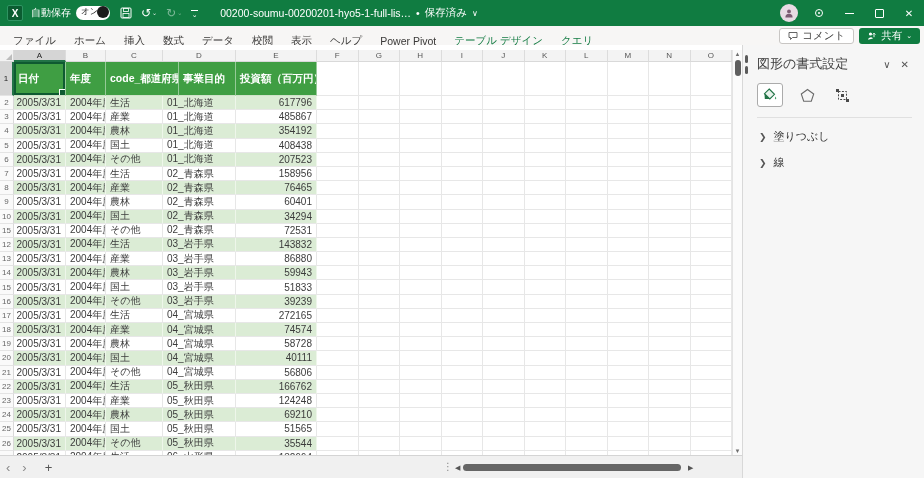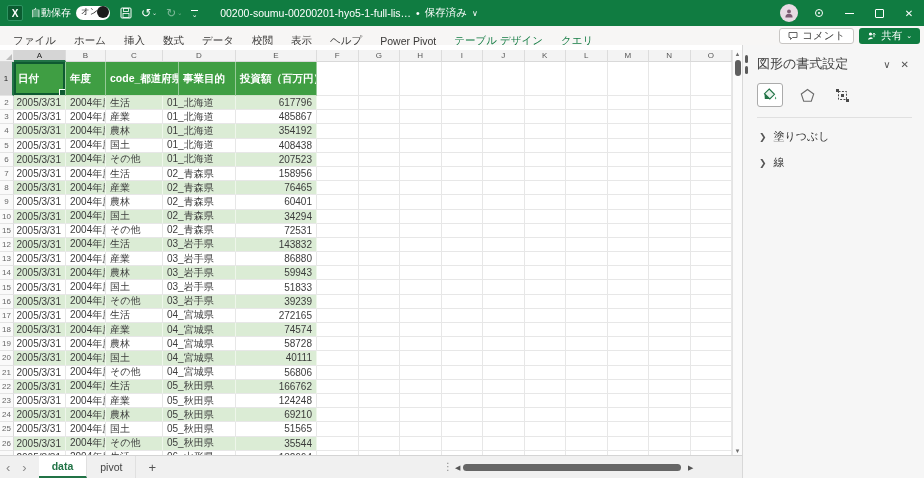--- a/index.html
+++ b/index.html
@@ -697,24 +697,20 @@
     <span class="arr">▲</span>
     <div class="thumb"></div>
     <div class="spacer"></div>
     <span class="arr">▼</span>
   </div>
 </div>
 
 <div class="sheetbar">
   <span class="snav">‹</span>
   <span class="snav">›</span>
-  <div class="stabs" id="sheet-tabs">
-      <div class="stab active">data</div>
-      <div class="stab">pivot</div>
-    </div>
   <span class="addsheet">+</span>
   <span class="hsplit">⋮</span>
   <span class="hs-arr" style="left:455px">◀</span>
   <div class="hthumb"></div>
   <span class="hs-arr" style="left:688px">▶</span>
 </div>
 
 <div class="panel">
   <div class="pgrip">
       <span></span>

